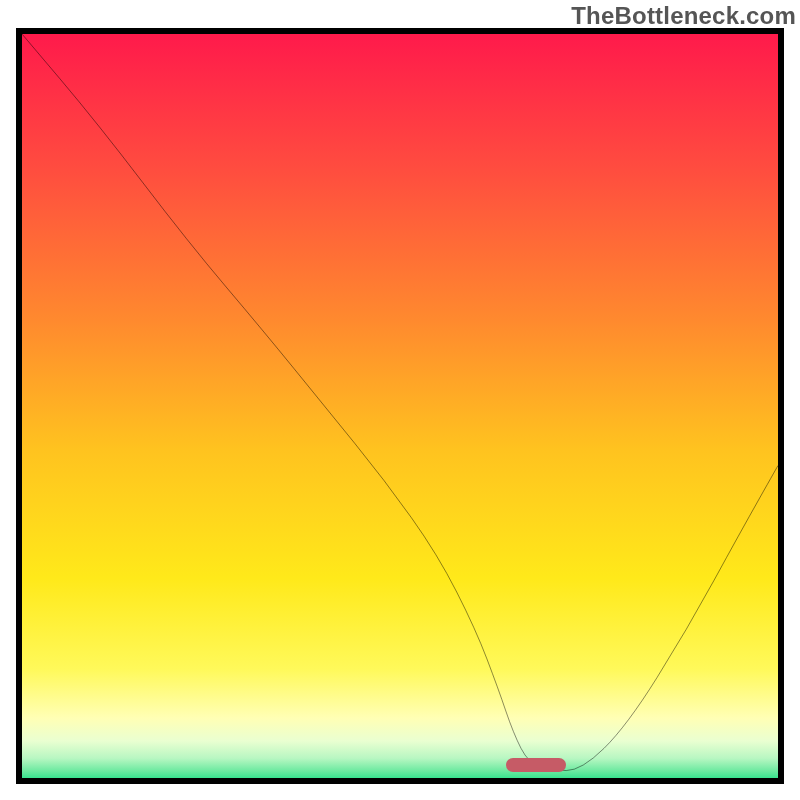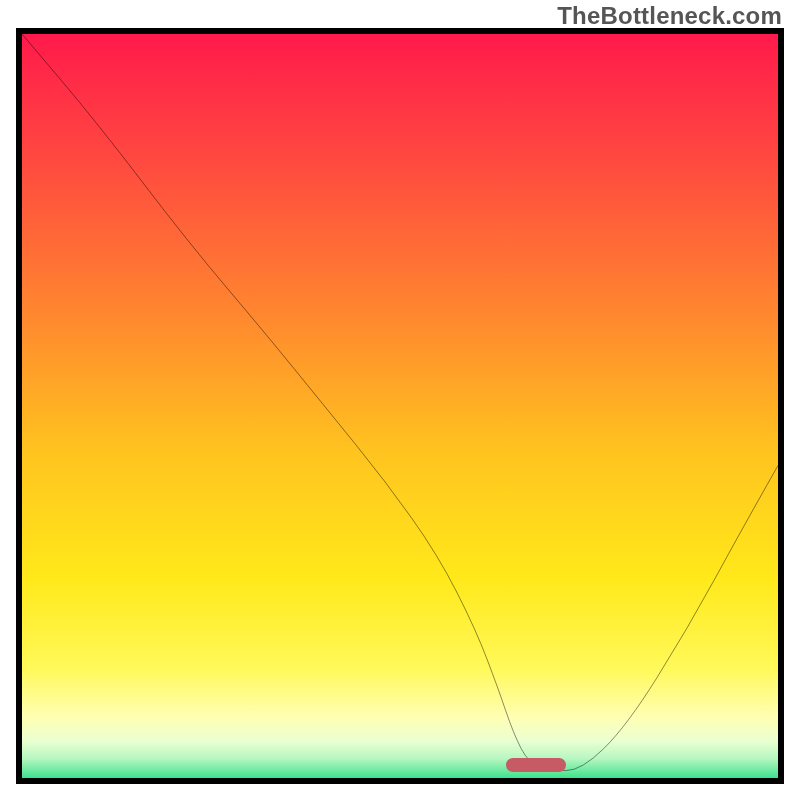--- a/index.html
+++ b/index.html
@@ -12,21 +12,21 @@
     overflow: hidden;
   }
   .stage {
     position: relative;
     width: 800px;
     height: 800px;
   }
   .watermark {
     position: absolute;
     top: 2px;
-    right: 18px;
+    right: 4px;
     font-size: 24px;
     font-weight: 600;
     color: #555555;
     letter-spacing: 0.2px;
     user-select: none;
   }
   .plot-frame {
     position: absolute;
     left: 16px;
     top: 28px;

